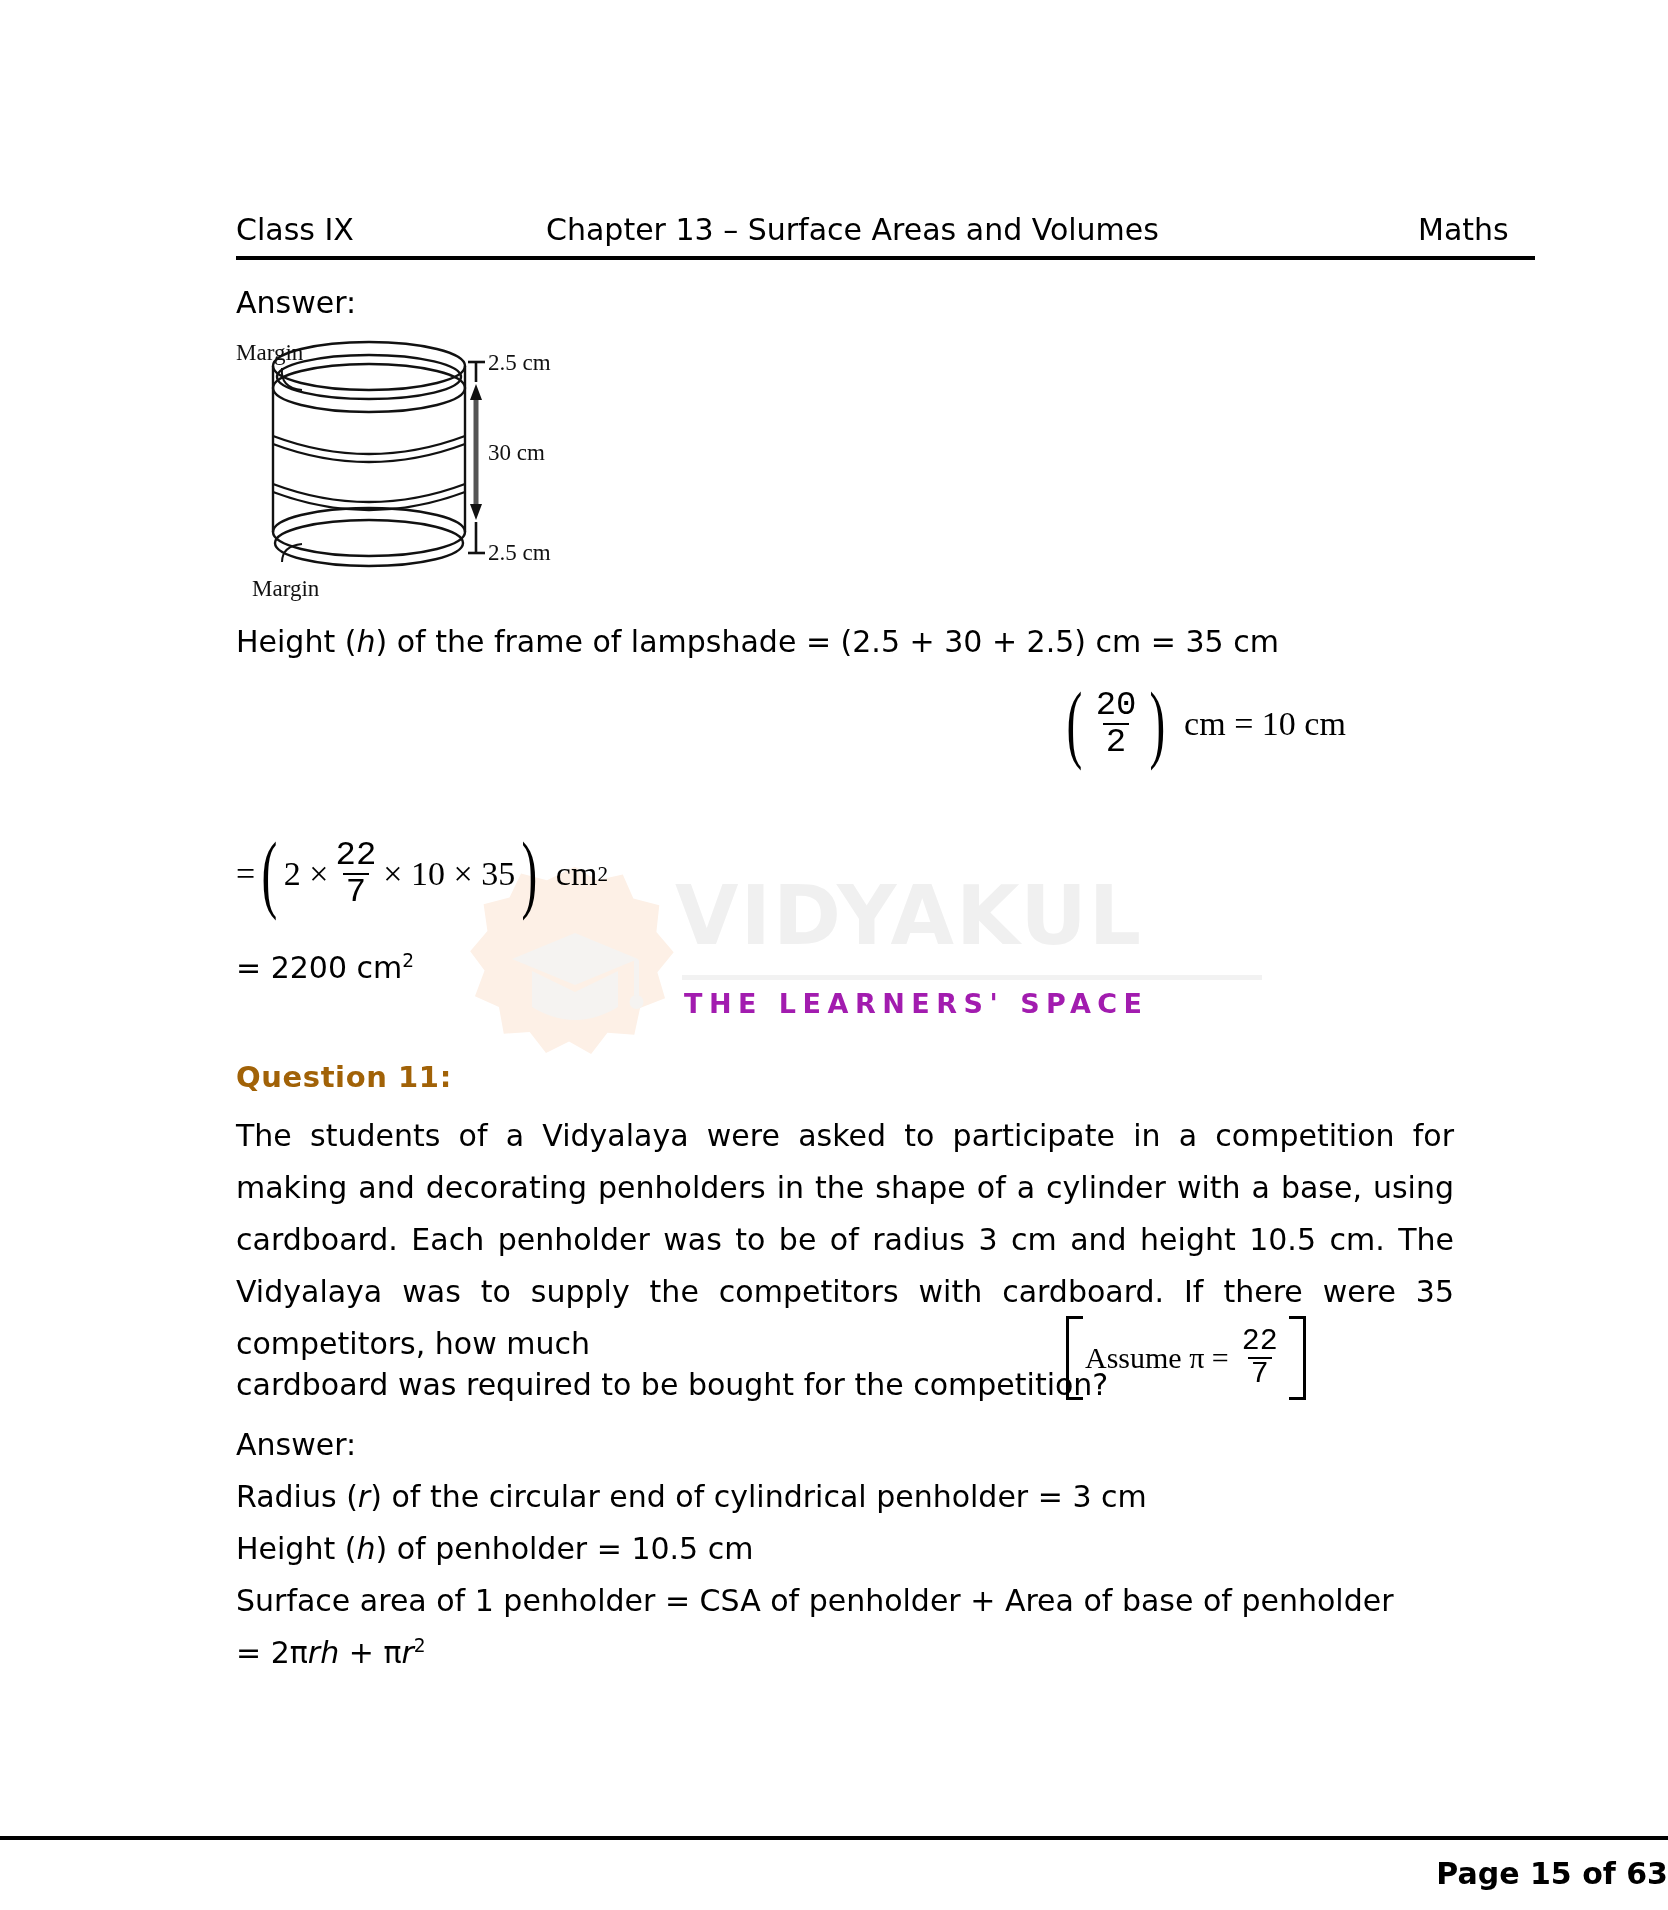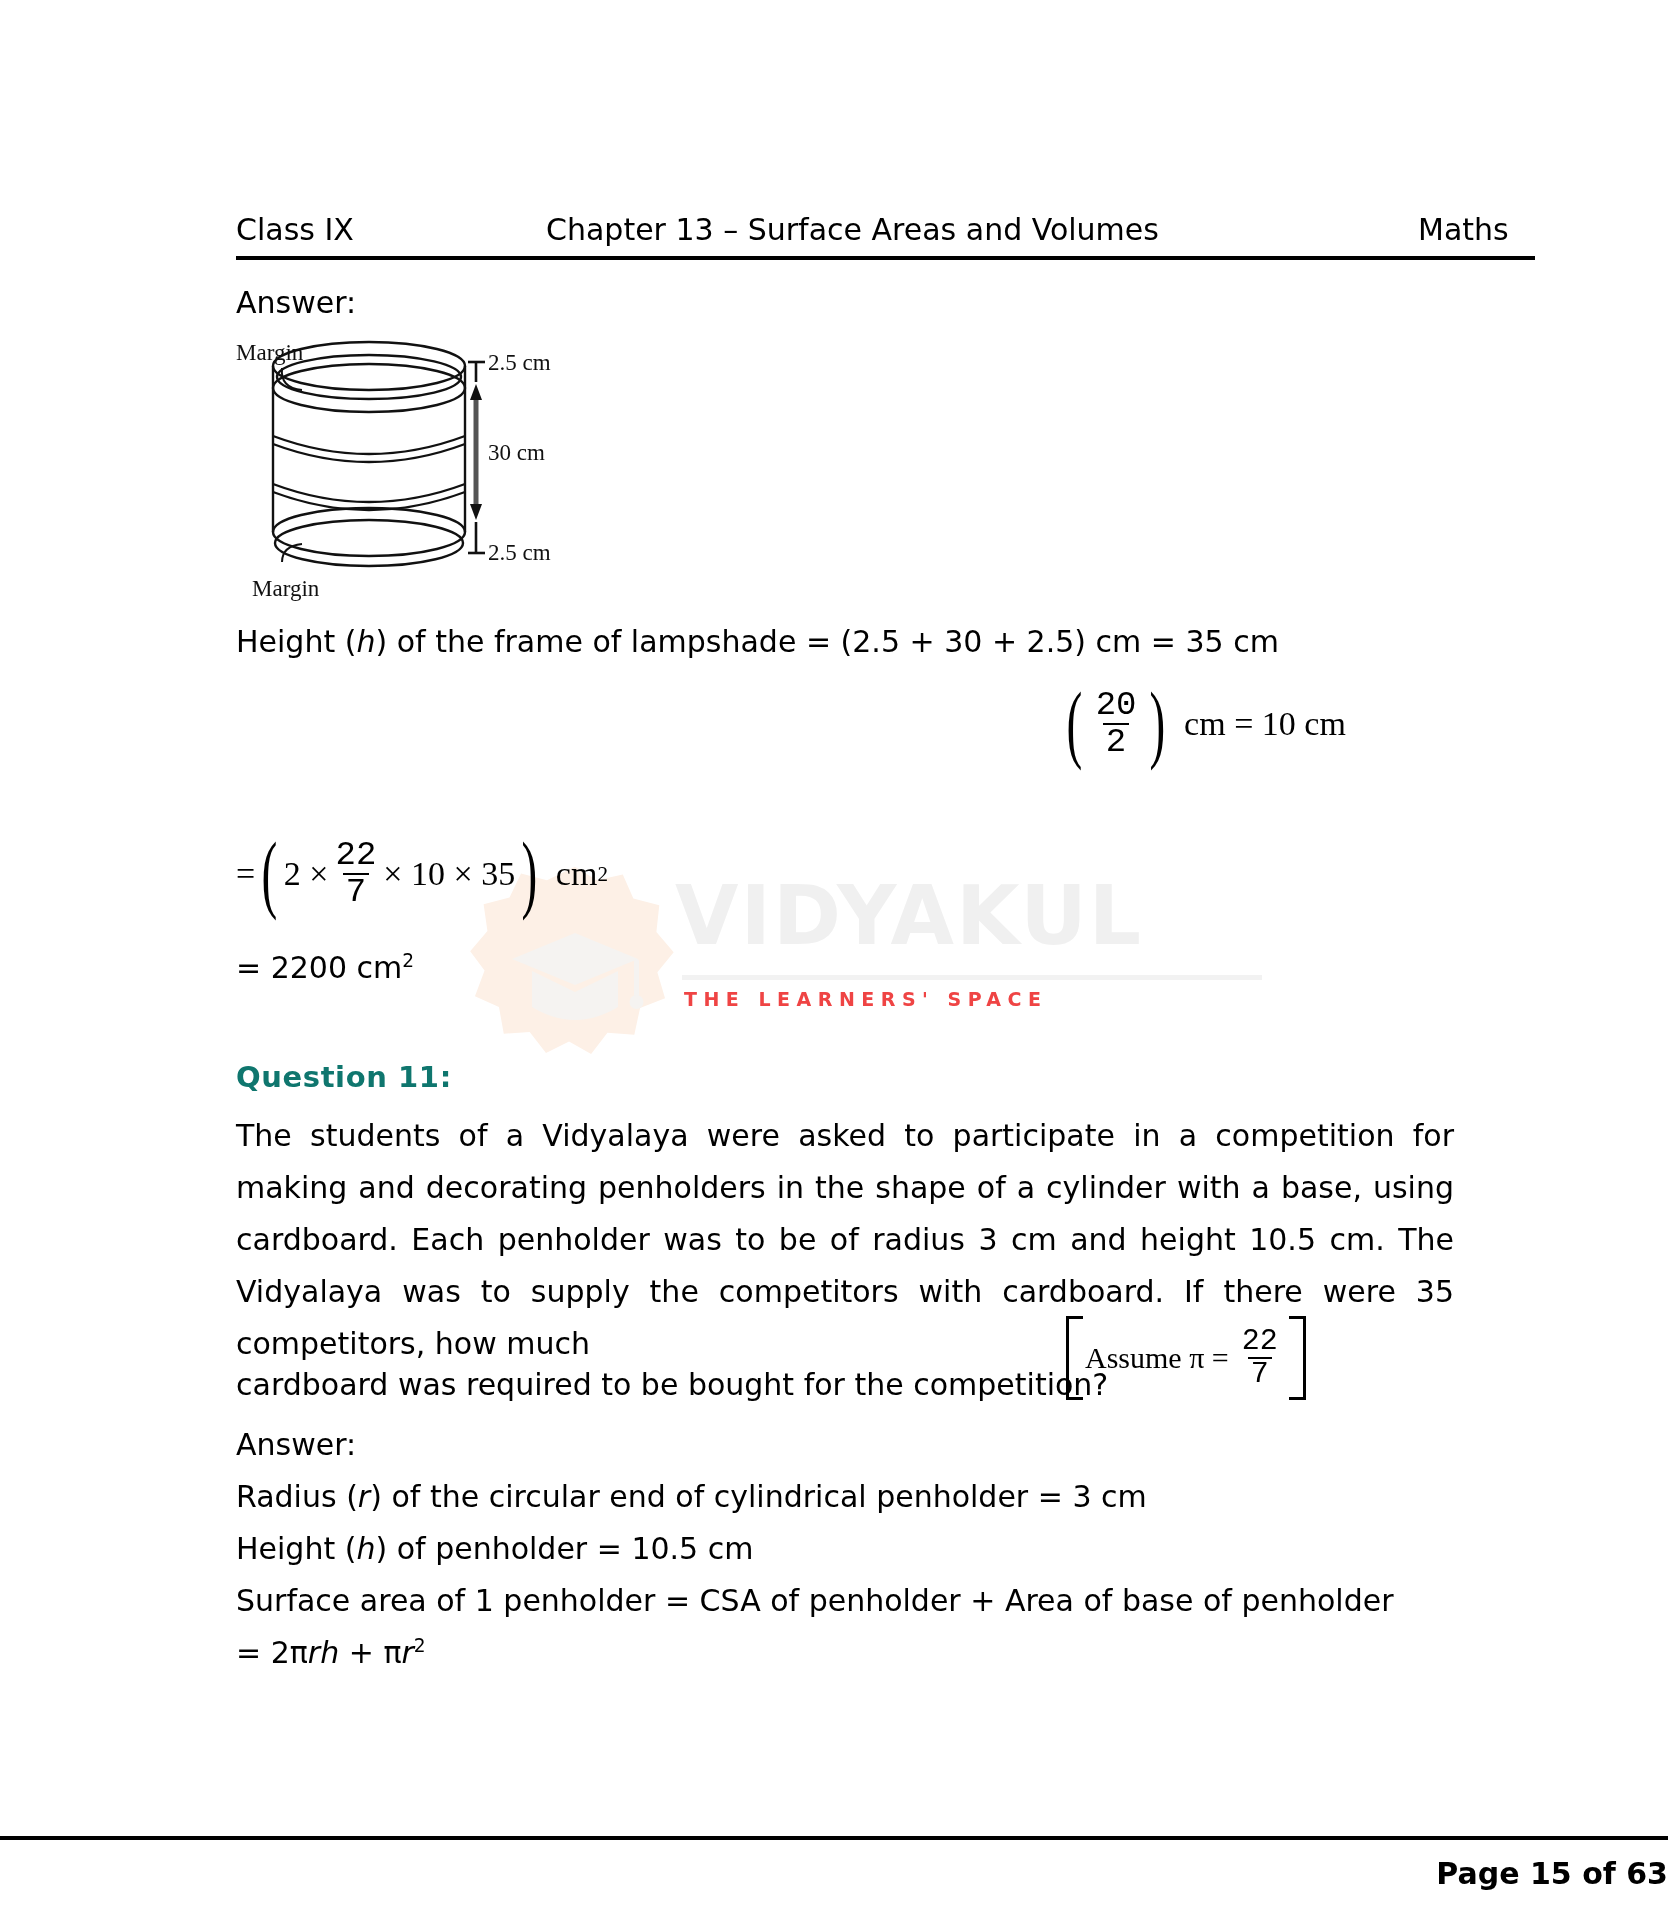--- a/index.html
+++ b/index.html
@@ -55,24 +55,24 @@
     top: 120px;
     width: 580px;
     height: 5px;
     background: #f2f2f2;
   }
   .wm-sub {
     position: absolute;
     left: 214px;
     top: 133px;
     font-family: "DejaVu Sans", sans-serif;
-    font-size: 19px;
+    font-size: 27px;
     font-weight: bold;
     letter-spacing: 6.5px;
-    color: #ef4444;
+    color: #a21caf;
   }
 
   
   .header {
     position: absolute;
     left: 236px;
     top: 212px;
     width: 1300px;
     z-index: 3;
   }
@@ -106,21 +106,21 @@
     position: absolute;
     font-size: 30px;
     line-height: 52px;
     text-align: justify;
     z-index: 2;
   }
   .q-head {
     position: absolute;
     font-size: 29px;
     font-weight: bold;
-    color: #0f766e;
+    color: #a16207;
     letter-spacing: 0.6px;
     z-index: 2;
   }
   i { font-style: italic; }
   sup {
     font-size: 0.62em;
     vertical-align: super;
     line-height: 0;
   }
 

